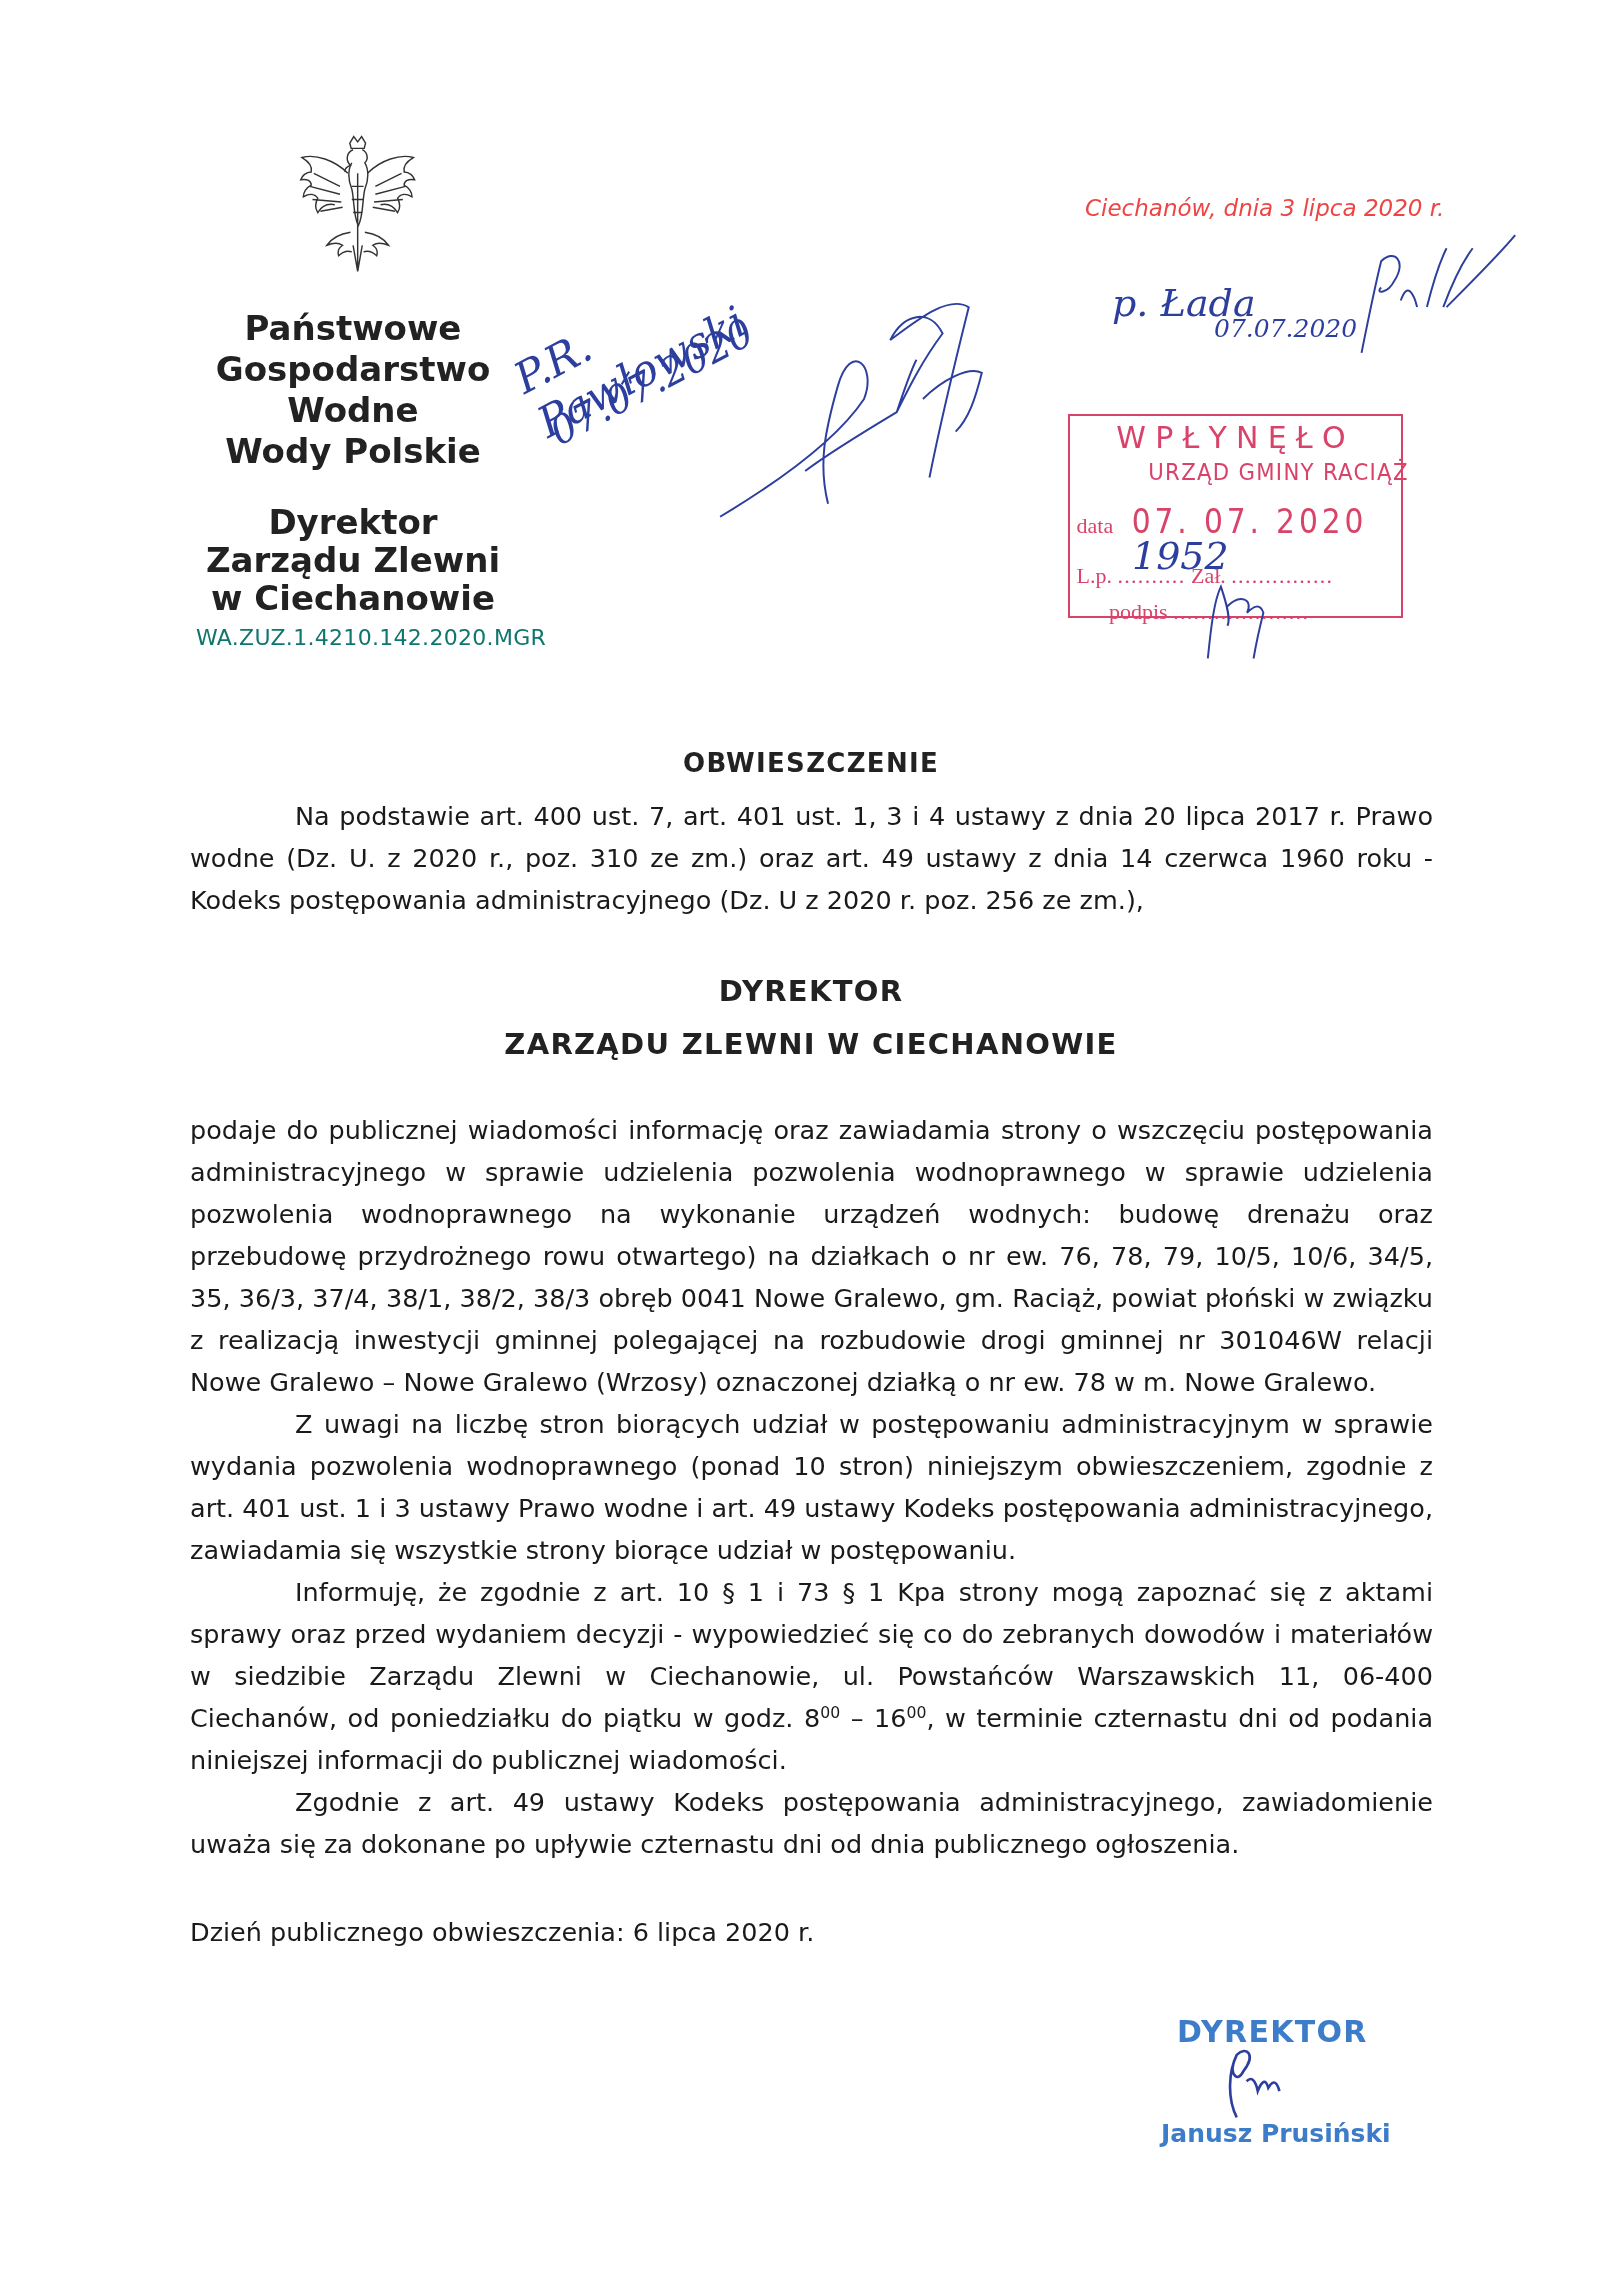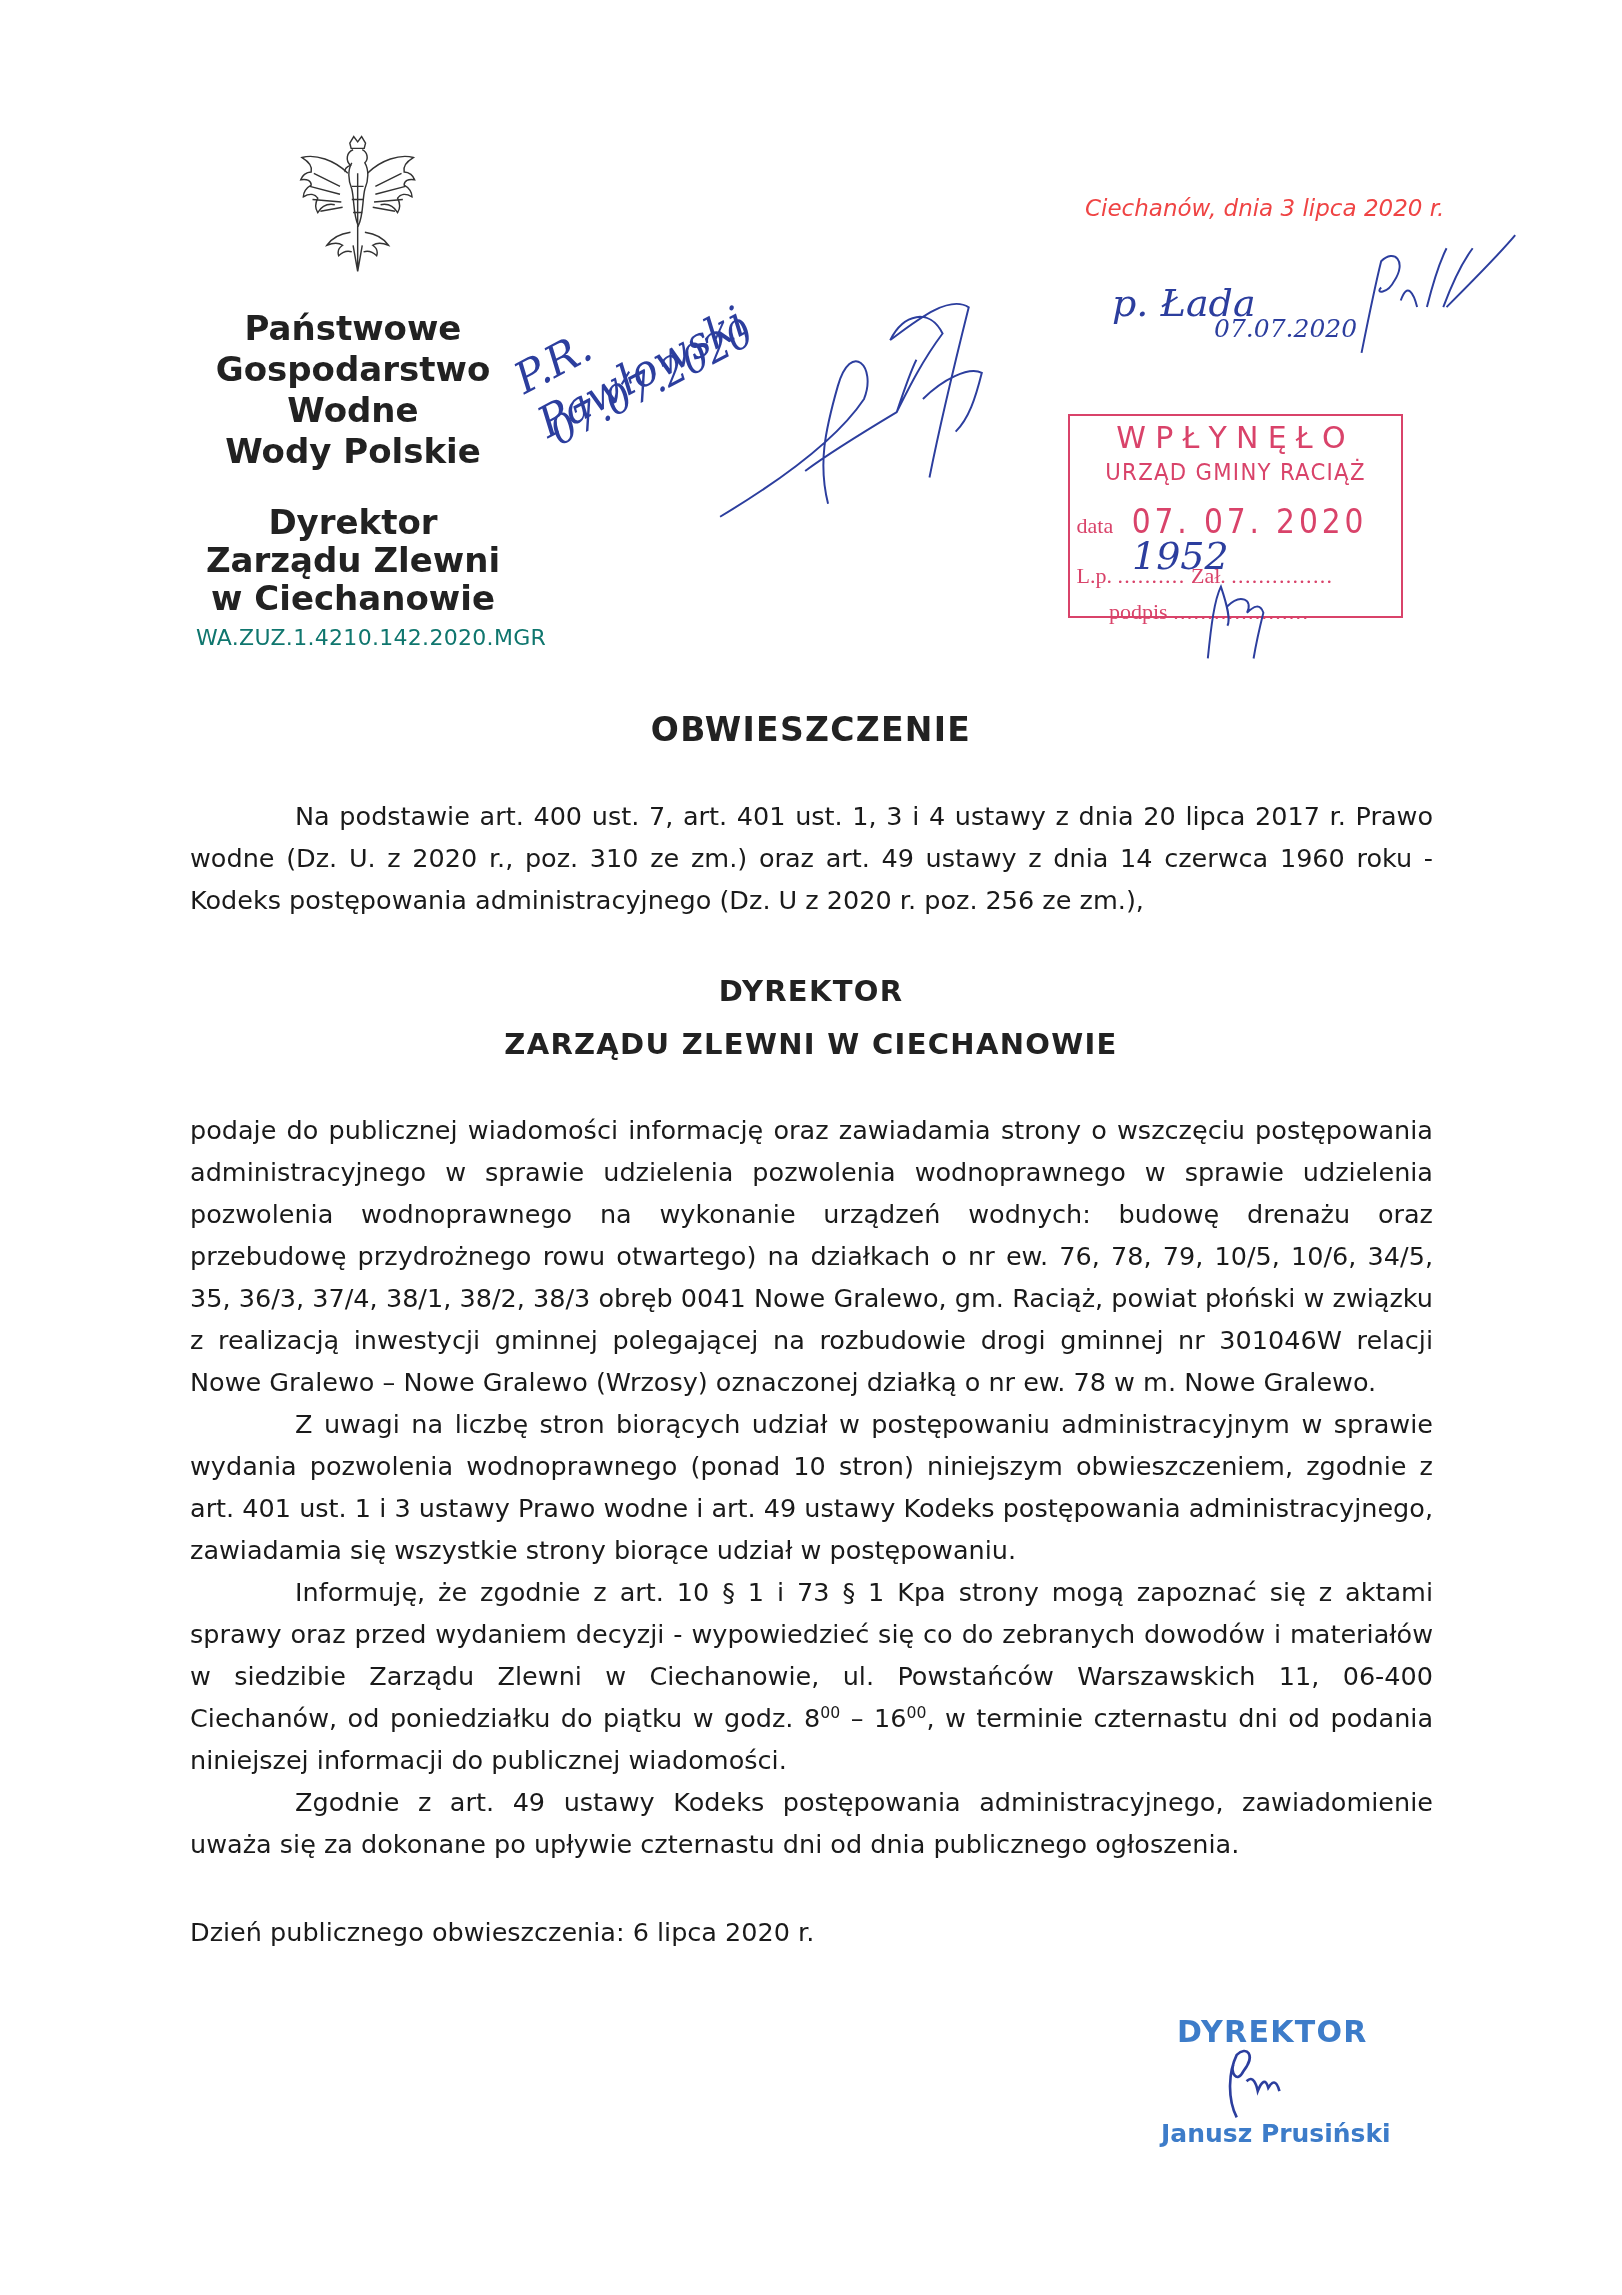--- a/index.html
+++ b/index.html
@@ -15,21 +15,21 @@
   .title { position: absolute; left: 0; width: 1622px; text-align: center; font-family: "DejaVu Sans", sans-serif; font-weight: bold; color: #222; letter-spacing: 1.3px; }
   .body-text { position: absolute; left: 190px; width: 1243px; font-family: "Liberation Sans Narrow", "DejaVu Sans", sans-serif;
                font-size: 25.5px; line-height: 42px; text-align: justify; color: #1a1a1a; }
   .body-text p { margin: 0; }
   .indent { text-indent: 105px; }
   sup { font-size: 15.7px; line-height: 0; }
   .hand { position: absolute; font-family: "DejaVu Serif", serif; font-style: italic; color: #2c3e9e; }
   .stamp { position: absolute; left: 1068px; top: 414px; width: 335px; height: 204px;
            border: 2.6px solid #d9436a; color: #d9436a; box-sizing: border-box; }
   .stamp .s-title { position: absolute; left: 0; width: 100%; top: 3.9px; text-align: center; font-family: "DejaVu Sans", sans-serif; font-size: 30px; letter-spacing: 9.2px; }
-  .stamp .s-org { position: absolute; left: 0; width: 100%; top: 42px; text-align: center; font-family: "DejaVu Sans Condensed", "DejaVu Sans", sans-serif; font-size: 23.6px; letter-spacing: 1.3px; }
+  .stamp .s-org { position: absolute; left: 0; width: 100%; top: 42px; text-align: center; font-family: "DejaVu Sans Condensed", "DejaVu Sans", sans-serif; font-size: 23.6px; letter-spacing: 1.3px; padding-left: 43px; }
   .stamp .s-row { position: absolute; left: 6.5px; font-family: "Liberation Serif", serif; font-size: 22px; }
   .stamp .s-date-val { font-family: "DejaVu Sans Condensed", "DejaVu Sans", sans-serif; font-size: 33px; letter-spacing: 3.9px; margin-left: 13px; }
   .dir-stamp { position: absolute; left: 1112px; top: 1983px; width: 327px; height: 196px; color: #3d7cc9; }
   .dir-stamp .d-title { position: absolute; left: 65px; top: 31px; font-family: "DejaVu Sans", sans-serif; font-weight: bold; font-size: 30px; letter-spacing: 1.3px; }
   .dir-stamp .d-name { position: absolute; left: 49px; top: 136px; font-family: "DejaVu Sans", sans-serif; font-weight: bold; font-size: 25px; }
   svg { position: absolute; overflow: visible; }
 </style>
 </head>
 <body>
 
@@ -99,21 +99,21 @@
   <div class="s-row" style="top:183px;left:39px;">
     <span>podpis</span>
     <span style="letter-spacing:1.3px;">....................</span>
   </div>
   <div class="hand" style="left:62px;top:118px;font-size:38px;">1952</div>
   <svg width="79" height="98" style="left:131px;top:151px;" viewBox="0 0 120 150">
     <path d="M10 140 C15 90 20 50 30 30 C40 60 45 80 40 90 M40 60 C60 40 80 50 70 70 C80 60 90 55 95 70 C90 90 85 110 80 140" fill="none" stroke="#2c3e9e" stroke-width="3"></path>
   </svg>
 </div>
 
-<div class="title" style="top:710px;font-size:33px;">OBWIESZCZENIE</div>
+<div class="title" style="top:748px;font-size:26px;">OBWIESZCZENIE</div>
 
 <div class="body-text" style="top:795px;">
   <p class="indent">Na podstawie art. 400 ust. 7, art. 401 ust. 1, 3 i 4 ustawy z dnia 20 lipca 2017 r. Prawo wodne (Dz. U. z 2020 r., poz. 310 ze zm.) oraz art. 49 ustawy z dnia 14 czerwca 1960 roku - Kodeks postępowania administracyjnego (Dz. U z 2020 r. poz. 256 ze zm.),</p>
 </div>
 
 <div class="title" style="top:974px;font-size:29px;">DYREKTOR</div>
 <div class="title" style="top:1027px;font-size:29px;">ZARZĄDU ZLEWNI W CIECHANOWIE</div>
 
 <div class="body-text" style="top:1109px;">
   <p>podaje do publicznej wiadomości informację oraz zawiadamia strony o wszczęciu postępowania administracyjnego w sprawie udzielenia pozwolenia wodnoprawnego w sprawie udzielenia pozwolenia wodnoprawnego na wykonanie urządzeń wodnych: budowę drenażu oraz przebudowę przydrożnego rowu otwartego) na działkach o nr ew. 76, 78, 79, 10/5, 10/6, 34/5, 35, 36/3, 37/4, 38/1, 38/2, 38/3 obręb 0041 Nowe Gralewo, gm. Raciąż, powiat płoński w związku z realizacją inwestycji gminnej polegającej na rozbudowie drogi gminnej nr 301046W relacji Nowe Gralewo – Nowe Gralewo (Wrzosy) oznaczonej działką o nr ew. 78 w m. Nowe Gralewo.</p>

